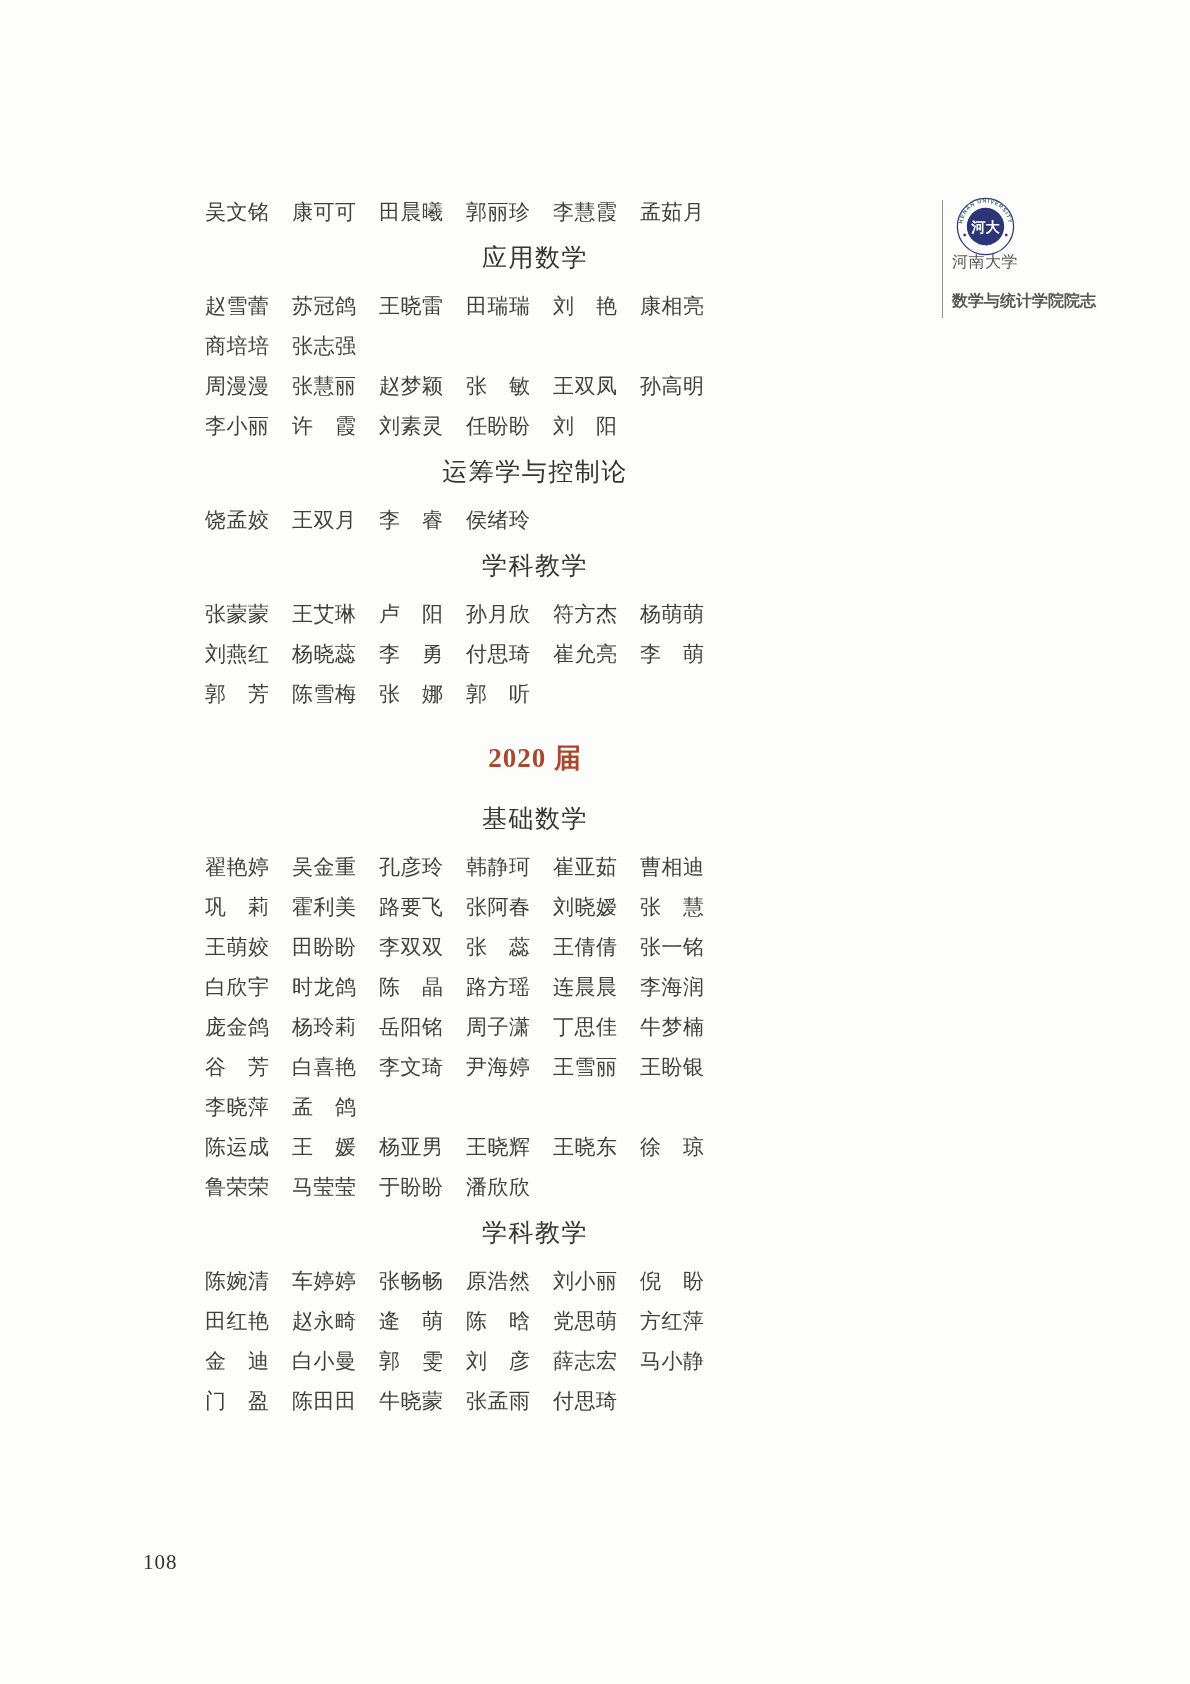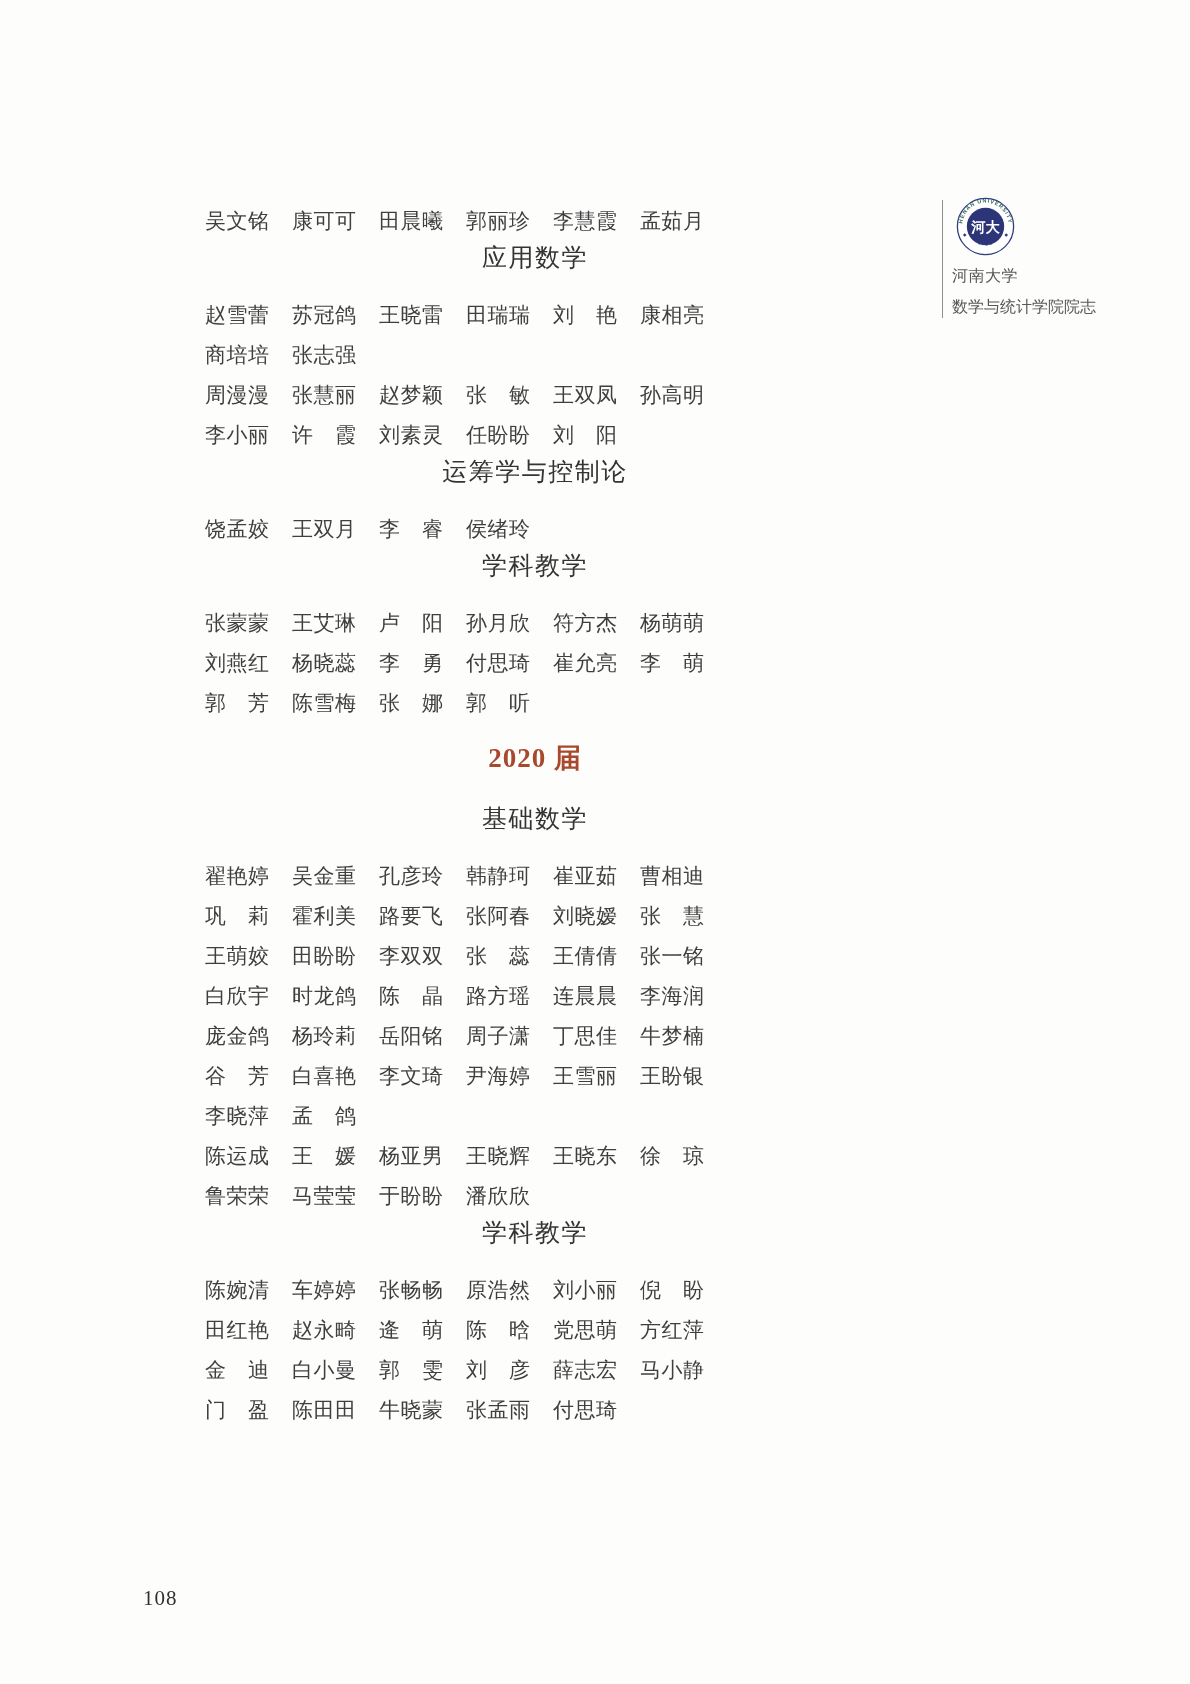--- a/index.html
+++ b/index.html
@@ -7,21 +7,21 @@
     width:1190px;height:1684px;position:relative;
     background:#fdfdfc;
     font-family:"Liberation Serif","DejaVu Serif",serif;
     color:#3f3f3f;
     overflow:hidden;
   }
   .page{position:absolute;inset:0;}
 
   
   .content{position:absolute;left:205px;top:192px;width:660px;}
-  .name-row{display:flex;height:40px;align-items:flex-end;}
+  .name-row{display:flex;height:40px;align-items:center;}
   .name-cell{
     width:87px;flex:0 0 87px;
     font-size:21px;line-height:1;color:#3f3f3f;
     white-space:pre;letter-spacing:0.5px;
   }
   .section-heading{
     width:660px;height:40px;line-height:40px;margin:5px 0 9px 0;
     text-align:center;
     font-family:"Liberation Sans","DejaVu Sans",sans-serif;
     font-size:25px;letter-spacing:1.5px;color:#343434;
@@ -30,32 +30,32 @@
     width:660px;height:40px;line-height:40px;margin:24px 0 20px 0;
     text-align:center;
     font-size:27px;font-weight:bold;letter-spacing:1px;
     font-family:"Liberation Serif","DejaVu Serif",serif;
   }
 
   
   .sidebar-rule{position:absolute;left:942px;top:200px;width:1px;height:118px;background:#8f8f8f;}
   .seal{position:absolute;left:956px;top:197px;width:59px;height:59px;}
   .uni-name{
-    position:absolute;left:952px;top:266px;
+    position:absolute;left:952px;top:252px;
     font-size:16px;letter-spacing:0.5px;color:#575757;
   }
   .book-title{
-    position:absolute;left:952px;top:297px;
-    font-size:16px;letter-spacing:0;color:#575757;
+    position:absolute;left:952px;top:291px;
+    font-size:16px;letter-spacing:0;color:#575757;font-weight:bold;
   }
 
   
   .page-number{
     position:absolute;left:143px;top:1550px;
-    font-size:21px;color:#303030;letter-spacing:1px;margin-top:36px;
+    font-size:21px;color:#303030;letter-spacing:1px;
   }
 </style>
 </head>
 <body>
 
 <div class="page">
 
   <div class="sidebar-rule"></div>
 
   <svg class="seal" viewBox="0 0 60 60" aria-hidden="true">

